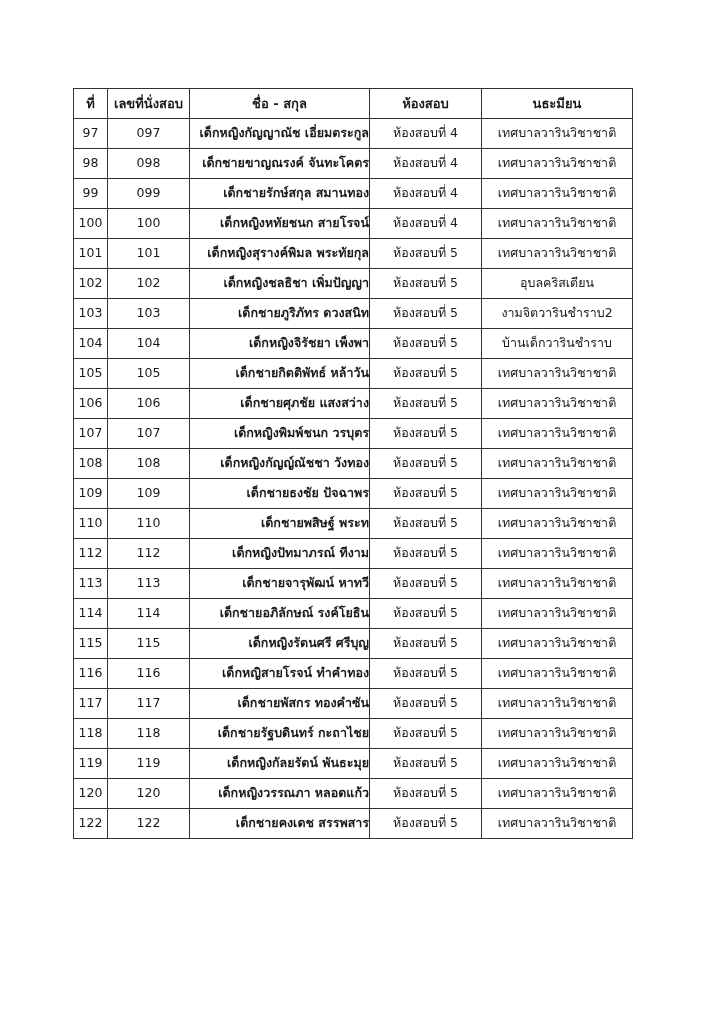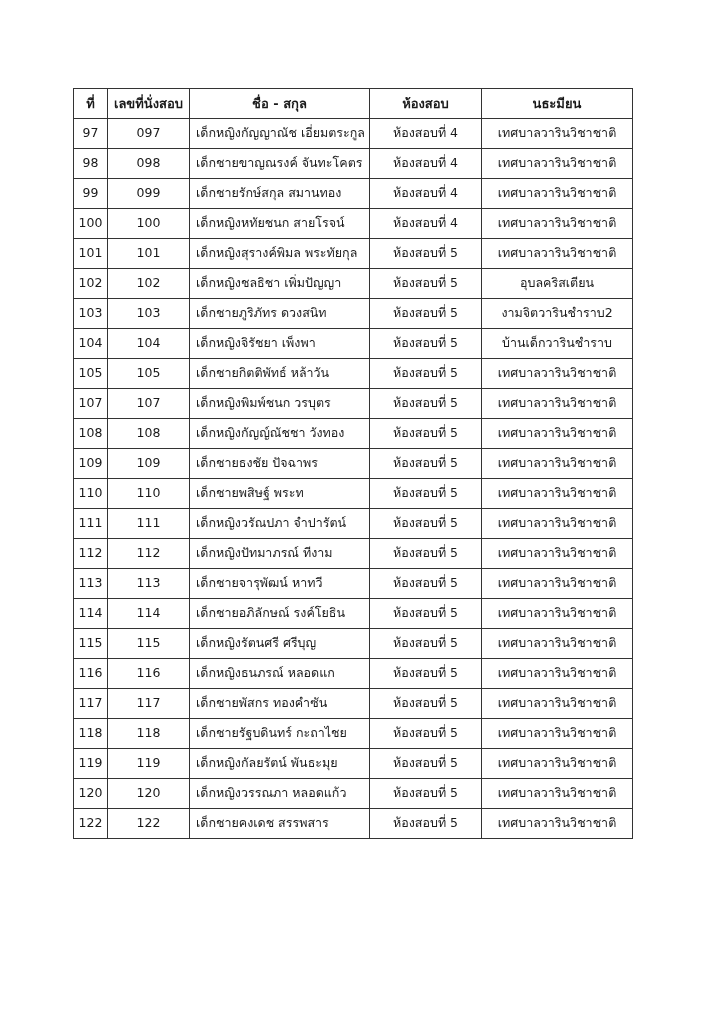--- a/index.html
+++ b/index.html
@@ -39,22 +39,23 @@
       white-space: nowrap;
       overflow: hidden;
       line-height: 1;
     }
     table.roster thead th {
       height: 29px;
       font-weight: bold;
       font-size: 13px;
     }
     table.roster td.name {
-      text-align: left;
+      text-align: right;
       padding-left: 6px;
+      font-weight: bold;
     }
     col.c-no { width: 34px; }
     col.c-seat { width: 82px; }
     col.c-name { width: 180px; }
     col.c-room { width: 112px; }
     col.c-school { width: 151px; }
     .space { white-space: pre; }
   </style>
 </head>
 <body>
@@ -135,20 +136,27 @@
           <td>บ้านเด็กวารินชำราบ</td>
         </tr>
         <tr>
           <td>105</td>
           <td>105</td>
           <td class="name space">เด็กชายกิตติพัทธ์  หล้าวัน</td>
           <td>ห้องสอบที่ 5</td>
           <td>เทศบาลวารินวิชาชาติ</td>
         </tr>
         <tr>
+          <td>106</td>
+          <td>106</td>
+          <td class="name space">เด็กชายศุภชัย  แสงสว่าง</td>
+          <td>ห้องสอบที่ 5</td>
+          <td>เทศบาลวารินวิชาชาติ</td>
+        </tr>
+        <tr>
           <td>107</td>
           <td>107</td>
           <td class="name space">เด็กหญิงพิมพ์ชนก  วรบุตร</td>
           <td>ห้องสอบที่ 5</td>
           <td>เทศบาลวารินวิชาชาติ</td>
         </tr>
         <tr>
           <td>108</td>
           <td>108</td>
           <td class="name space">เด็กหญิงกัญญ์ณัชชา  วังทอง</td>
@@ -163,27 +171,20 @@
           <td>เทศบาลวารินวิชาชาติ</td>
         </tr>
         <tr>
           <td>110</td>
           <td>110</td>
           <td class="name space">เด็กชายพสิษฐ์  พระท</td>
           <td>ห้องสอบที่ 5</td>
           <td>เทศบาลวารินวิชาชาติ</td>
         </tr>
         <tr>
-          <td>111</td>
-          <td>111</td>
-          <td class="name space">เด็กหญิงวรัณปภา  จำปารัตน์</td>
-          <td>ห้องสอบที่ 5</td>
-          <td>เทศบาลวารินวิชาชาติ</td>
-        </tr>
-        <tr>
           <td>112</td>
           <td>112</td>
           <td class="name space">เด็กหญิงปัทมาภรณ์  ทีงาม</td>
           <td>ห้องสอบที่ 5</td>
           <td>เทศบาลวารินวิชาชาติ</td>
         </tr>
         <tr>
           <td>113</td>
           <td>113</td>
           <td class="name space">เด็กชายจารุพัฒน์  หาทวี</td>
@@ -200,21 +201,21 @@
         <tr>
           <td>115</td>
           <td>115</td>
           <td class="name space">เด็กหญิงรัตนศรี  ศรีบุญ</td>
           <td>ห้องสอบที่ 5</td>
           <td>เทศบาลวารินวิชาชาติ</td>
         </tr>
         <tr>
           <td>116</td>
           <td>116</td>
-          <td class="name space">เด็กหญิงธนภรณ์  หลอดแก</td>
+          <td class="name space">เด็กหญิสายโรจน์  ทำคำทอง</td>
           <td>ห้องสอบที่ 5</td>
           <td>เทศบาลวารินวิชาชาติ</td>
         </tr>
         <tr>
           <td>117</td>
           <td>117</td>
           <td class="name space">เด็กชายพัสกร  ทองคำซัน</td>
           <td>ห้องสอบที่ 5</td>
           <td>เทศบาลวารินวิชาชาติ</td>
         </tr>

